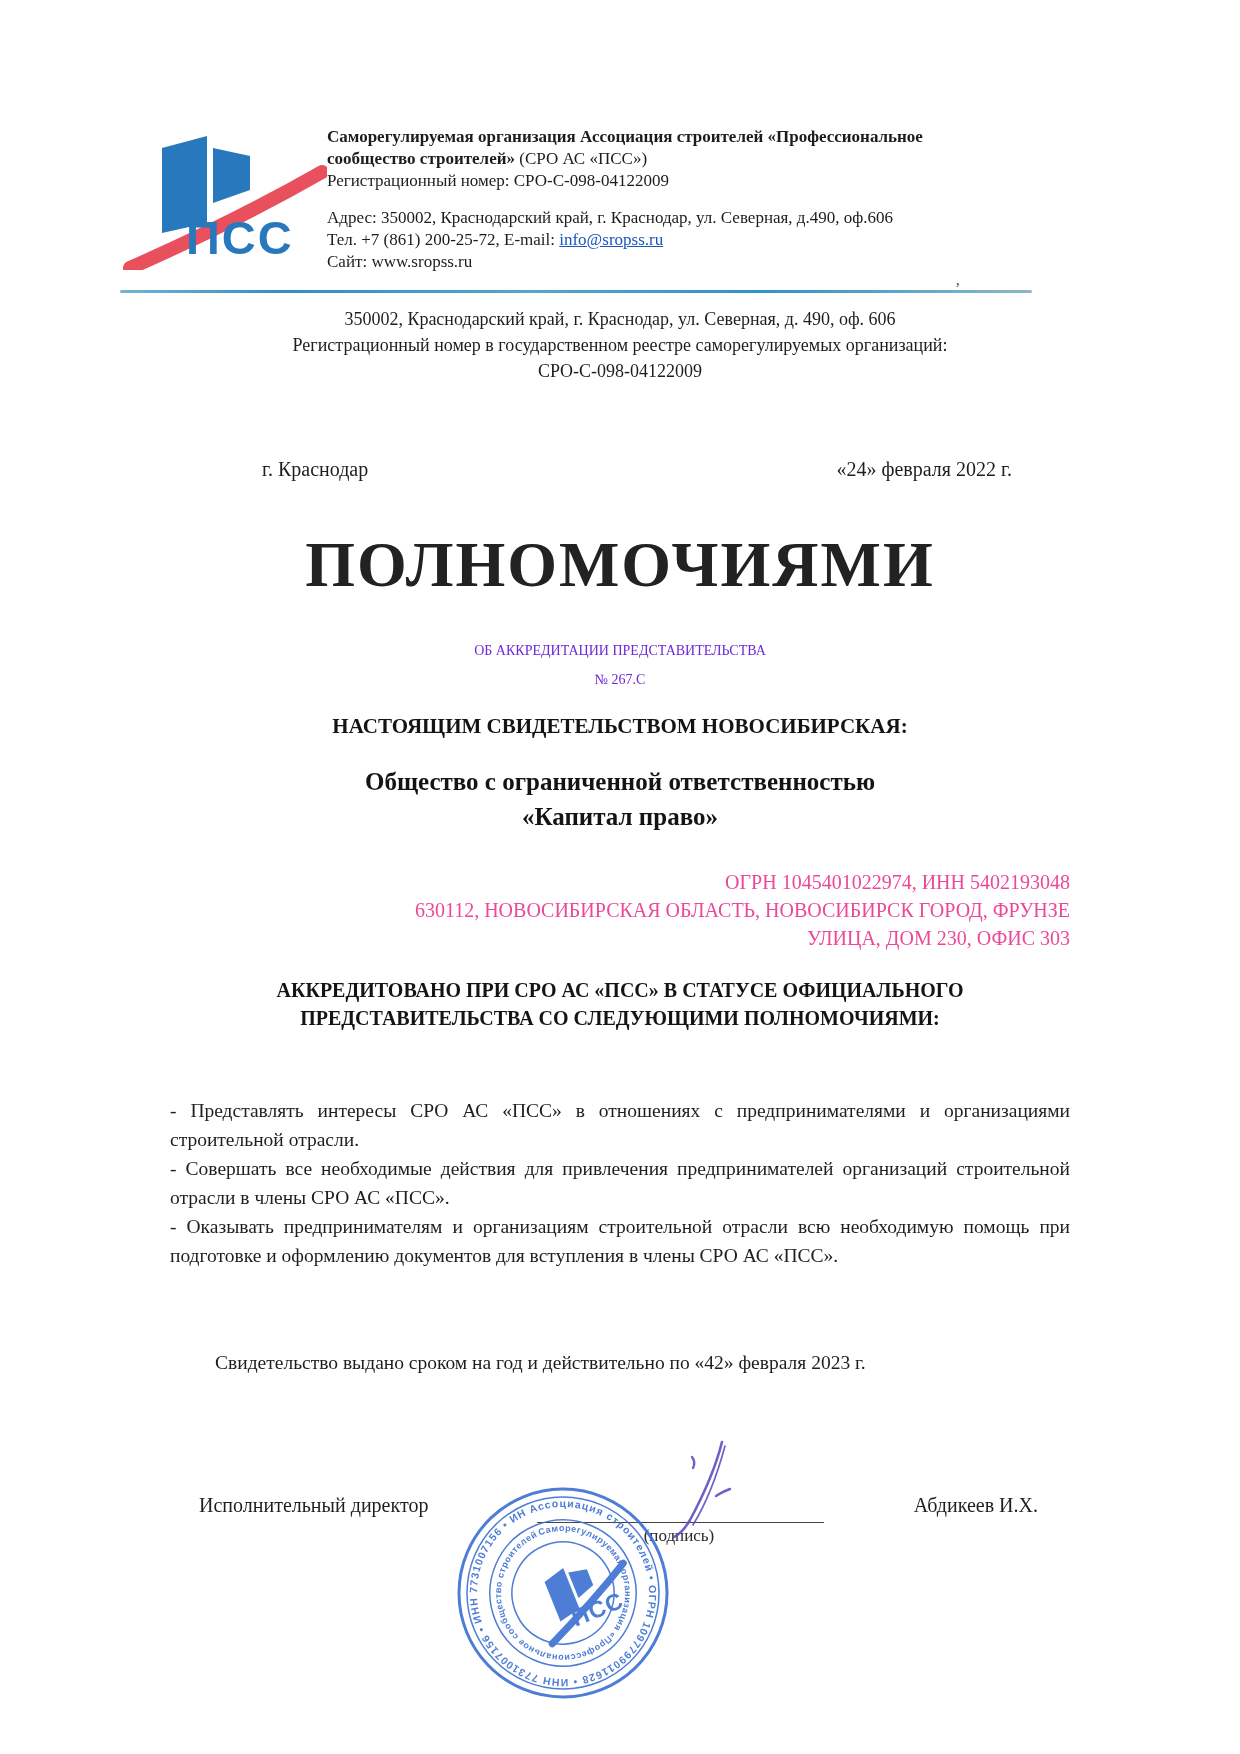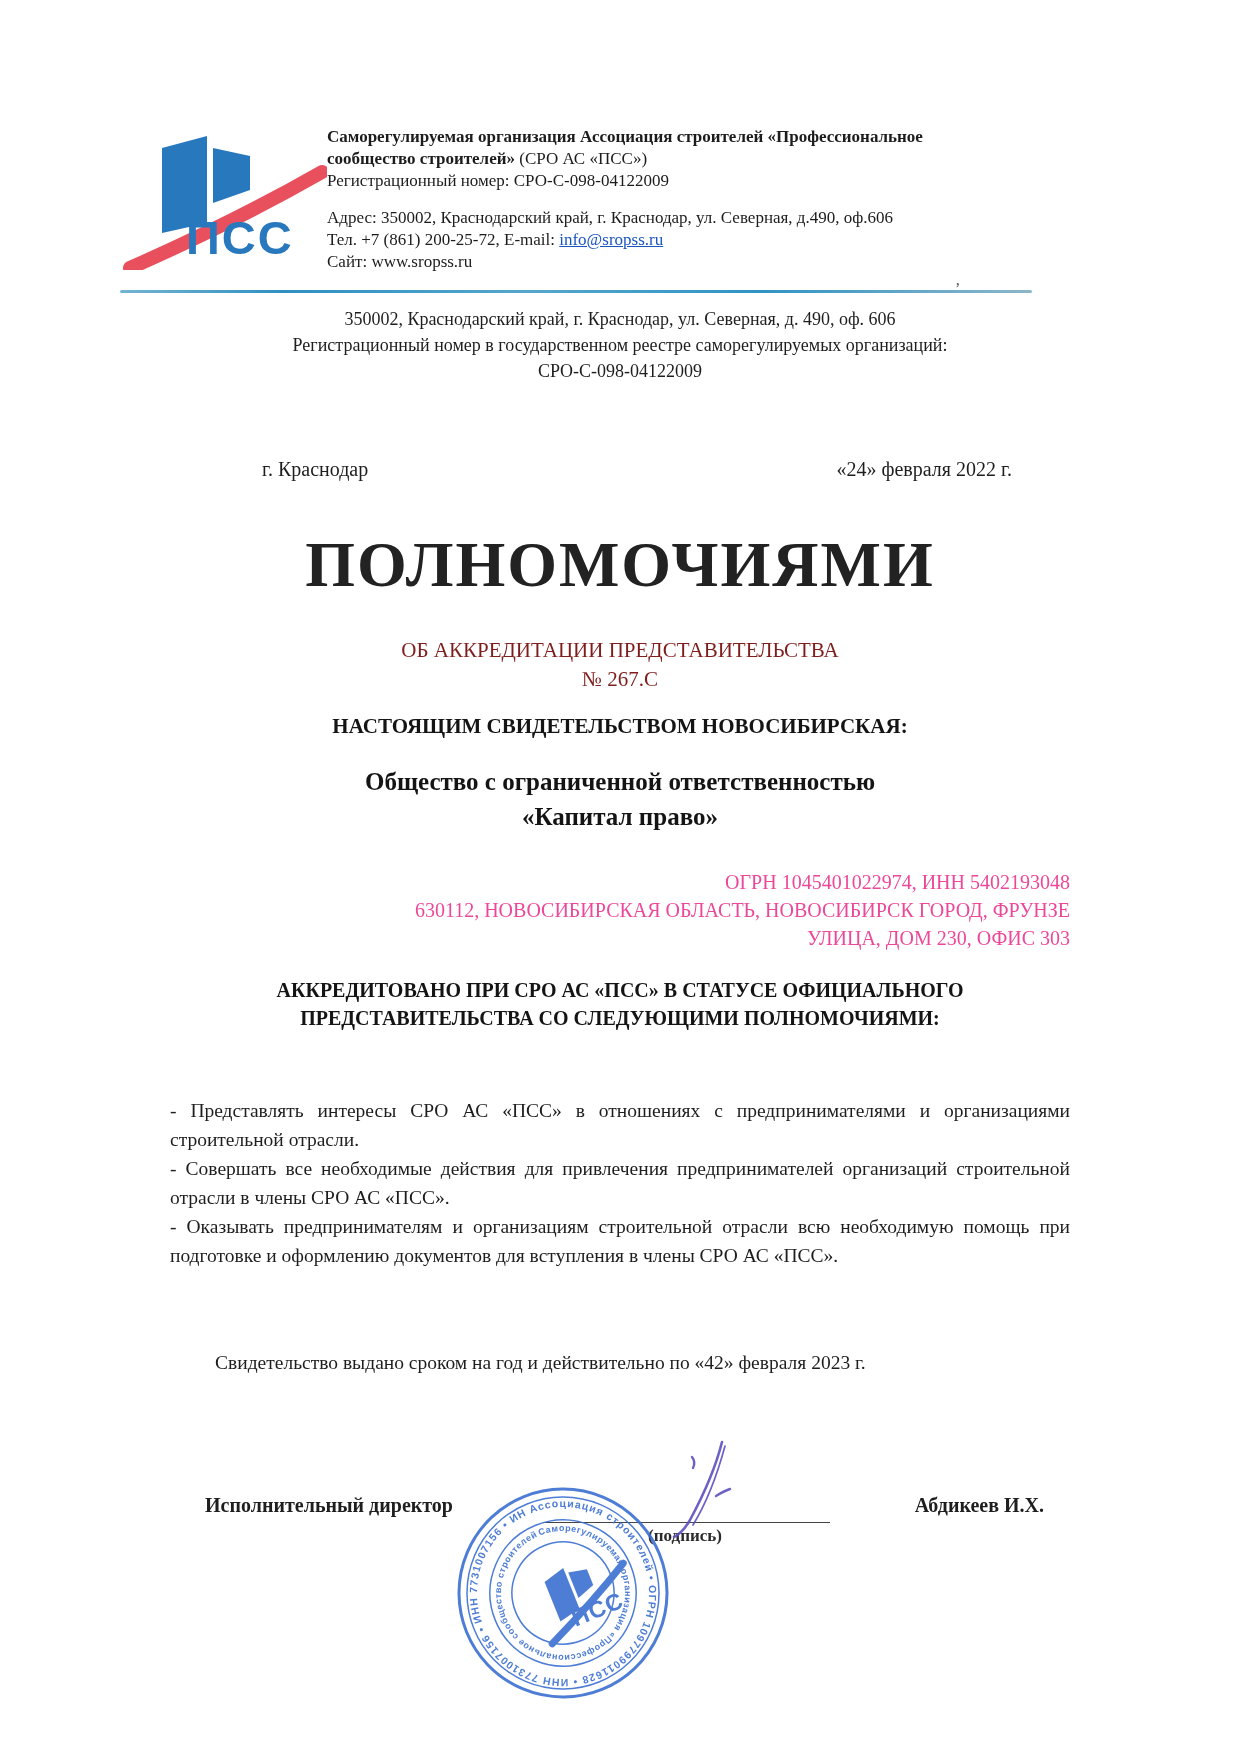--- a/index.html
+++ b/index.html
@@ -37,21 +37,21 @@
   .city{position:absolute;left:92px;top:0;}
   .date{position:absolute;right:58px;top:0;}
   
   .doc-title{
     position:absolute;left:120px;top:528px;width:1000px;
     text-align:center;font-size:64px;font-weight:bold;letter-spacing:2px;
     color:#222;font-family:"Liberation Serif","DejaVu Serif",serif;
   }
   .doc-subtitle{
     position:absolute;left:170px;top:636px;width:900px;
-    text-align:center;font-size:21px;line-height:29px;color:#7f1d1d;
+    text-align:center;font-size:14px;line-height:29px;color:#6d28d9;
   }
   .confirm-heading{
     position:absolute;left:170px;top:714px;width:900px;
     text-align:center;font-size:21px;font-weight:bold;color:#141414;
   }
   .company-name{
     position:absolute;left:170px;top:764px;width:900px;
     text-align:center;font-size:25px;line-height:35px;font-weight:bold;color:#141414;
   }
   .company-details{
@@ -66,21 +66,21 @@
   .powers{
     position:absolute;left:170px;top:1096px;width:900px;
     font-size:19.5px;line-height:29px;text-align:justify;color:#1e1e1e;
   }
   .powers p{margin:0;}
   .validity{
     position:absolute;left:170px;top:1352px;width:900px;
     font-size:19.5px;color:#1e1e1e;text-indent:45px;
   }
   
-  .sig-row{position:absolute;left:170px;top:1494px;width:900px;height:60px;font-size:20px;color:#1e1e1e;font-weight:bold;}
+  .sig-row{position:absolute;left:164px;top:1494px;width:900px;height:60px;font-size:20px;color:#1e1e1e;}
   .sig-role{position:absolute;left:35px;top:0;}
   .sig-name{position:absolute;right:26px;top:0;}
   .sig-line{position:absolute;left:373px;top:28px;width:287px;border-bottom:1.5px solid #444;}
   .sig-caption{position:absolute;left:420px;top:32px;width:190px;text-align:center;font-size:17px;color:#2a2a2a;}
   .stamp{position:absolute;left:448px;top:1478px;width:230px;height:230px;opacity:0.9;}
   .pen{position:absolute;left:630px;top:1428px;width:120px;height:122px;}
 </style>
 </head>
 <body>
 

